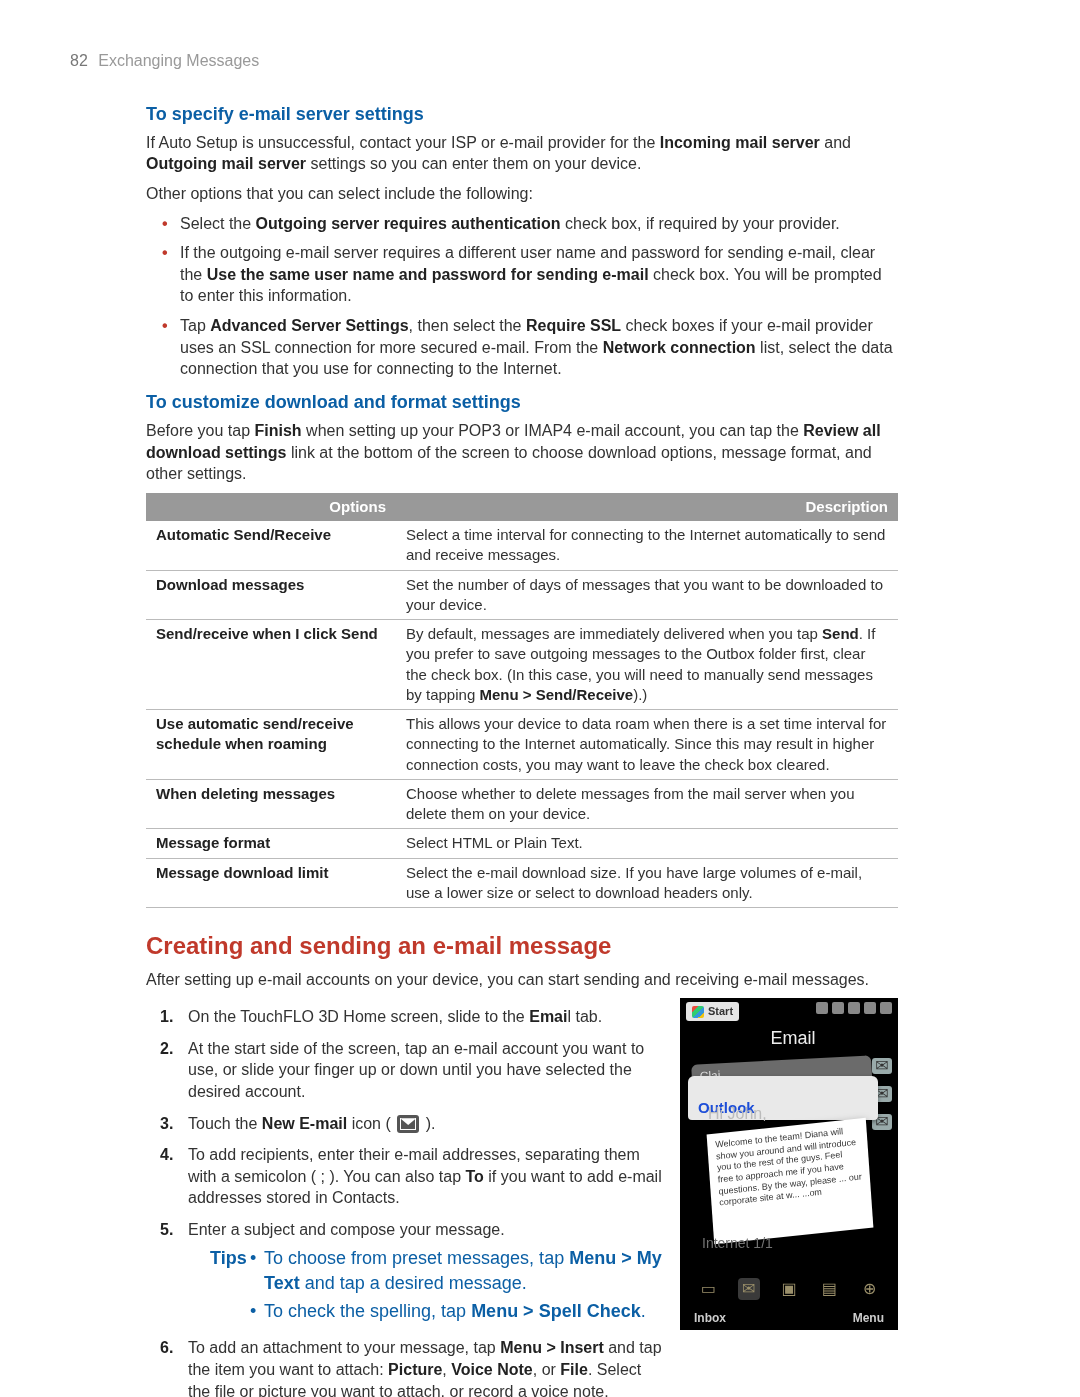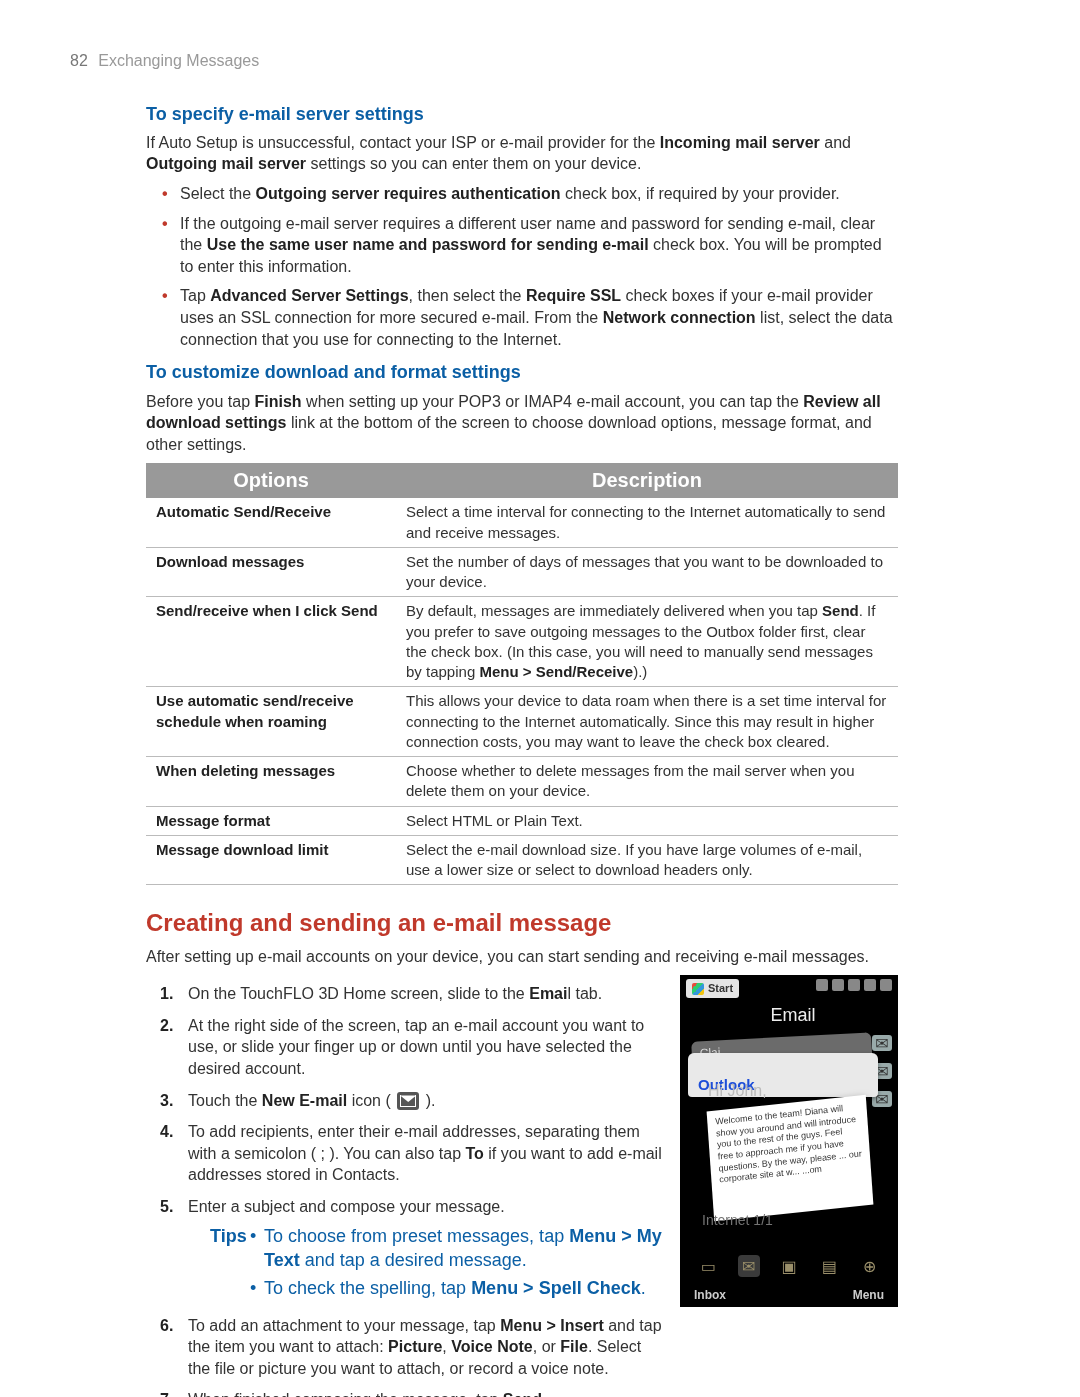--- a/index.html
+++ b/index.html
@@ -59,24 +59,24 @@
   .bold { font-weight: 700; color:#222; }
   table.opts {
     width: 100%;
     border-collapse: collapse;
     margin-top: 6px;
     font-size: 15px;
   }
   table.opts thead th {
     background: #999;
     color: #fff;
-    text-align: center;
+    text-align: right;
     font-weight: 700;
     padding: 4px 10px;
-    font-size: 20px;
+    font-size: 15px;
   }
   table.opts td {
     vertical-align: top;
     padding: 4px 10px;
     border-bottom: 1px solid #bbb;
   }
   table.opts td.opt {
     width: 230px;
     font-weight: 700;
     color: #222;
@@ -225,20 +225,21 @@
   <div class="header-line">
     <span class="pn">82</span>
     <span>Exchanging Messages</span>
   </div>
 
   <div class="indent">
     <div class="h-blue-sm">To specify e-mail server settings</div>
     <div class="body-block">
       <span>If Auto Setup is unsuccessful, contact your ISP or e-mail provider for the </span><span class="bold">Incoming mail server</span><span> and </span><span class="bold">Outgoing mail server</span><span> settings so you can enter them on your device.</span>
     </div>
+    <div class="body-block">Other options that you can select include the following:</div>
     <ul class="red-bullets">
       <li>
         <span>Select the </span><span class="bold">Outgoing server requires authentication</span><span> check box, if required by your provider.</span>
       </li>
       <li>
         <span>If the outgoing e-mail server requires a different user name and password for sending e-mail, clear the </span><span class="bold">Use the same user name and password for sending e-mail</span><span> check box. You will be prompted to enter this information.</span>
       </li>
       <li>
         <span>Tap </span><span class="bold">Advanced Server Settings</span><span>, then select the </span><span class="bold">Require SSL</span><span> check boxes if your e-mail provider uses an SSL connection for more secured e-mail. From the </span><span class="bold">Network connection</span><span> list, select the data connection that you use for connecting to the Internet.</span>
       </li>
@@ -292,21 +293,21 @@
 
     <div class="h-red-big">Creating and sending an e-mail message</div>
     <div class="body-block">After setting up e-mail accounts on your device, you can start sending and receiving e-mail messages.</div>
 
     <div class="two-col">
       <div class="col-text">
         <ol class="steps">
           <li>
             <span>On the TouchFLO 3D Home screen, slide to the </span><span class="bold">Emai</span><span>l tab.</span>
           </li>
-          <li>At the right side of the screen, tap an e-mail account you want to use, or slide your finger up or down until you have selected the desired account.</li>
+          <li>At the start side of the screen, tap an e-mail account you want to use, or slide your finger up or down until you have selected the desired account.</li>
           <li>
             <span>Touch the </span><span class="bold">New E-mail</span><span> icon ( </span><span class="mail-icon-inline"></span><span> ).</span>
           </li>
           <li>
             <span>To add recipients, enter their e-mail addresses, separating them with a semicolon ( ; ). You can also tap </span><span class="bold">To</span><span> if you want to add e-mail addresses stored in Contacts.</span>
           </li>
           <li>
             <span>Enter a subject and compose your message.</span>
             <div class="tips-block">
               <div class="tips-label">Tips</div>

